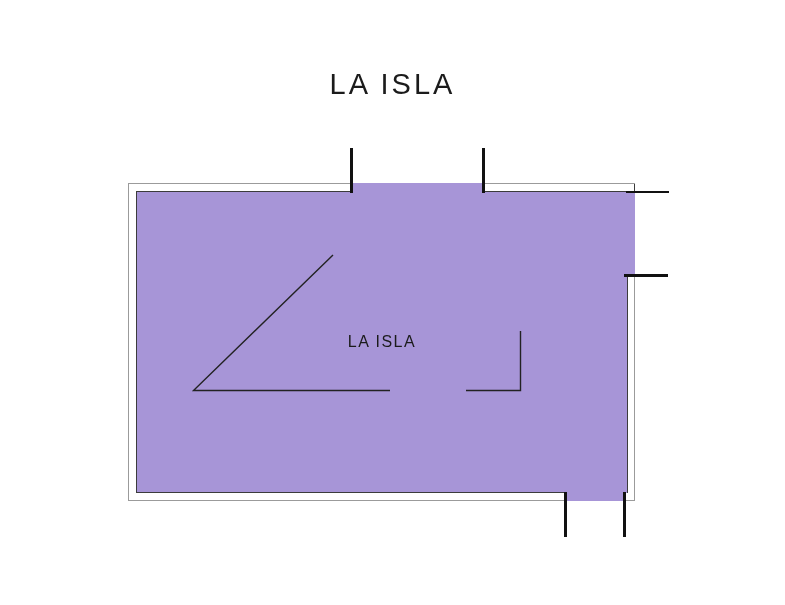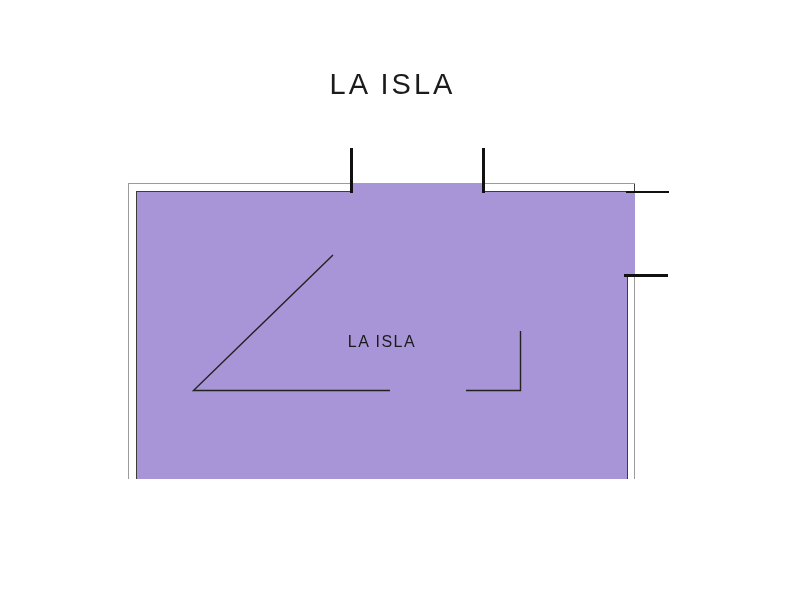--- a/index.html
+++ b/index.html
@@ -3,21 +3,21 @@
 <meta charset="utf-8">
 <style>
   html, body {
     margin: 0;
     padding: 0;
     background: #ffffff;
   }
   .stage {
     position: relative;
     width: 785px;
-    height: 479px;
+    height: 605px;
     background: #ffffff;
     overflow: hidden;
     font-family: "Liberation Sans", "DejaVu Sans", sans-serif;
   }
   .plan-title {
     position: absolute;
     left: 0;
     right: 0;
     top: 70px;
     text-align: center;

